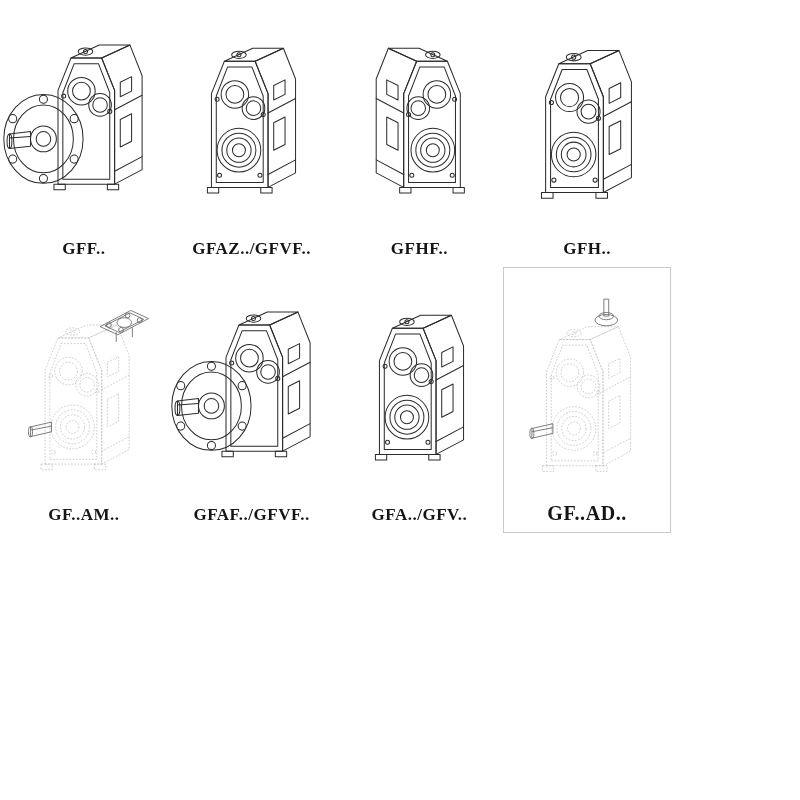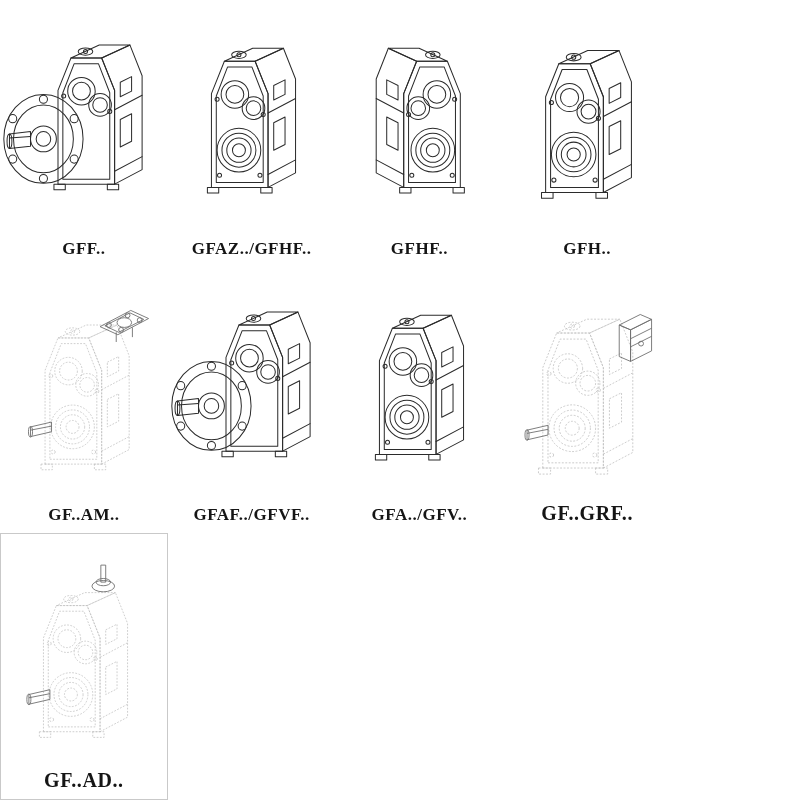--- a/index.html
+++ b/index.html
@@ -149,21 +149,21 @@
   </div>
 
   <div class="cell">
     <svg class="art" viewBox="0 0 200 240">
       <g class="s">
         <use href="#housing"></use>
         <use href="#facecircles"></use>
         <use href="#hub"></use>
       </g>
     </svg>
-    <div class="label">GFAZ../GFHF..</div>
+    <div class="label">GFAZ../GFVF..</div>
   </div>
 
   <div class="cell">
     <svg class="art" viewBox="0 0 200 240">
       <g class="s" transform="translate(200,0) scale(-1,1)">
         <use href="#housing"></use>
         <use href="#facecircles"></use>
         <use href="#hub"></use>
       </g>
     </svg>
@@ -214,34 +214,20 @@
     <svg class="art" viewBox="0 0 200 240">
       <g class="s">
         <use href="#housing"></use>
         <use href="#facecircles"></use>
         <use href="#hub"></use>
       </g>
     </svg>
     <div class="label">GFA../GFV..</div>
   </div>
 
-  <div class="cell">
-    <svg class="art" viewBox="0 0 200 240">
-      <g class="g" transform="translate(-8,2) scale(1.07)">
-        <use href="#housing"></use>
-        <use href="#facecircles"></use>
-        <use href="#hub"></use>
-      </g>
-      <g class="ga">
-        <use href="#outshaft" transform="translate(52,176)"></use>
-        <use href="#grfblock" transform="translate(154,58)"></use>
-      </g>
-    </svg>
-    <div class="label big">GF..GRF..</div>
-  </div>
 
   <div class="cell boxed">
     <svg class="art" viewBox="0 0 200 240">
       <g class="g">
         <use href="#housing" transform="translate(0,14)"></use>
         <use href="#facecircles" transform="translate(0,14)"></use>
         <use href="#hub" transform="translate(0,14)"></use>
       </g>
       <g class="ga">
         <use href="#outshaft" transform="translate(58,174)"></use>

